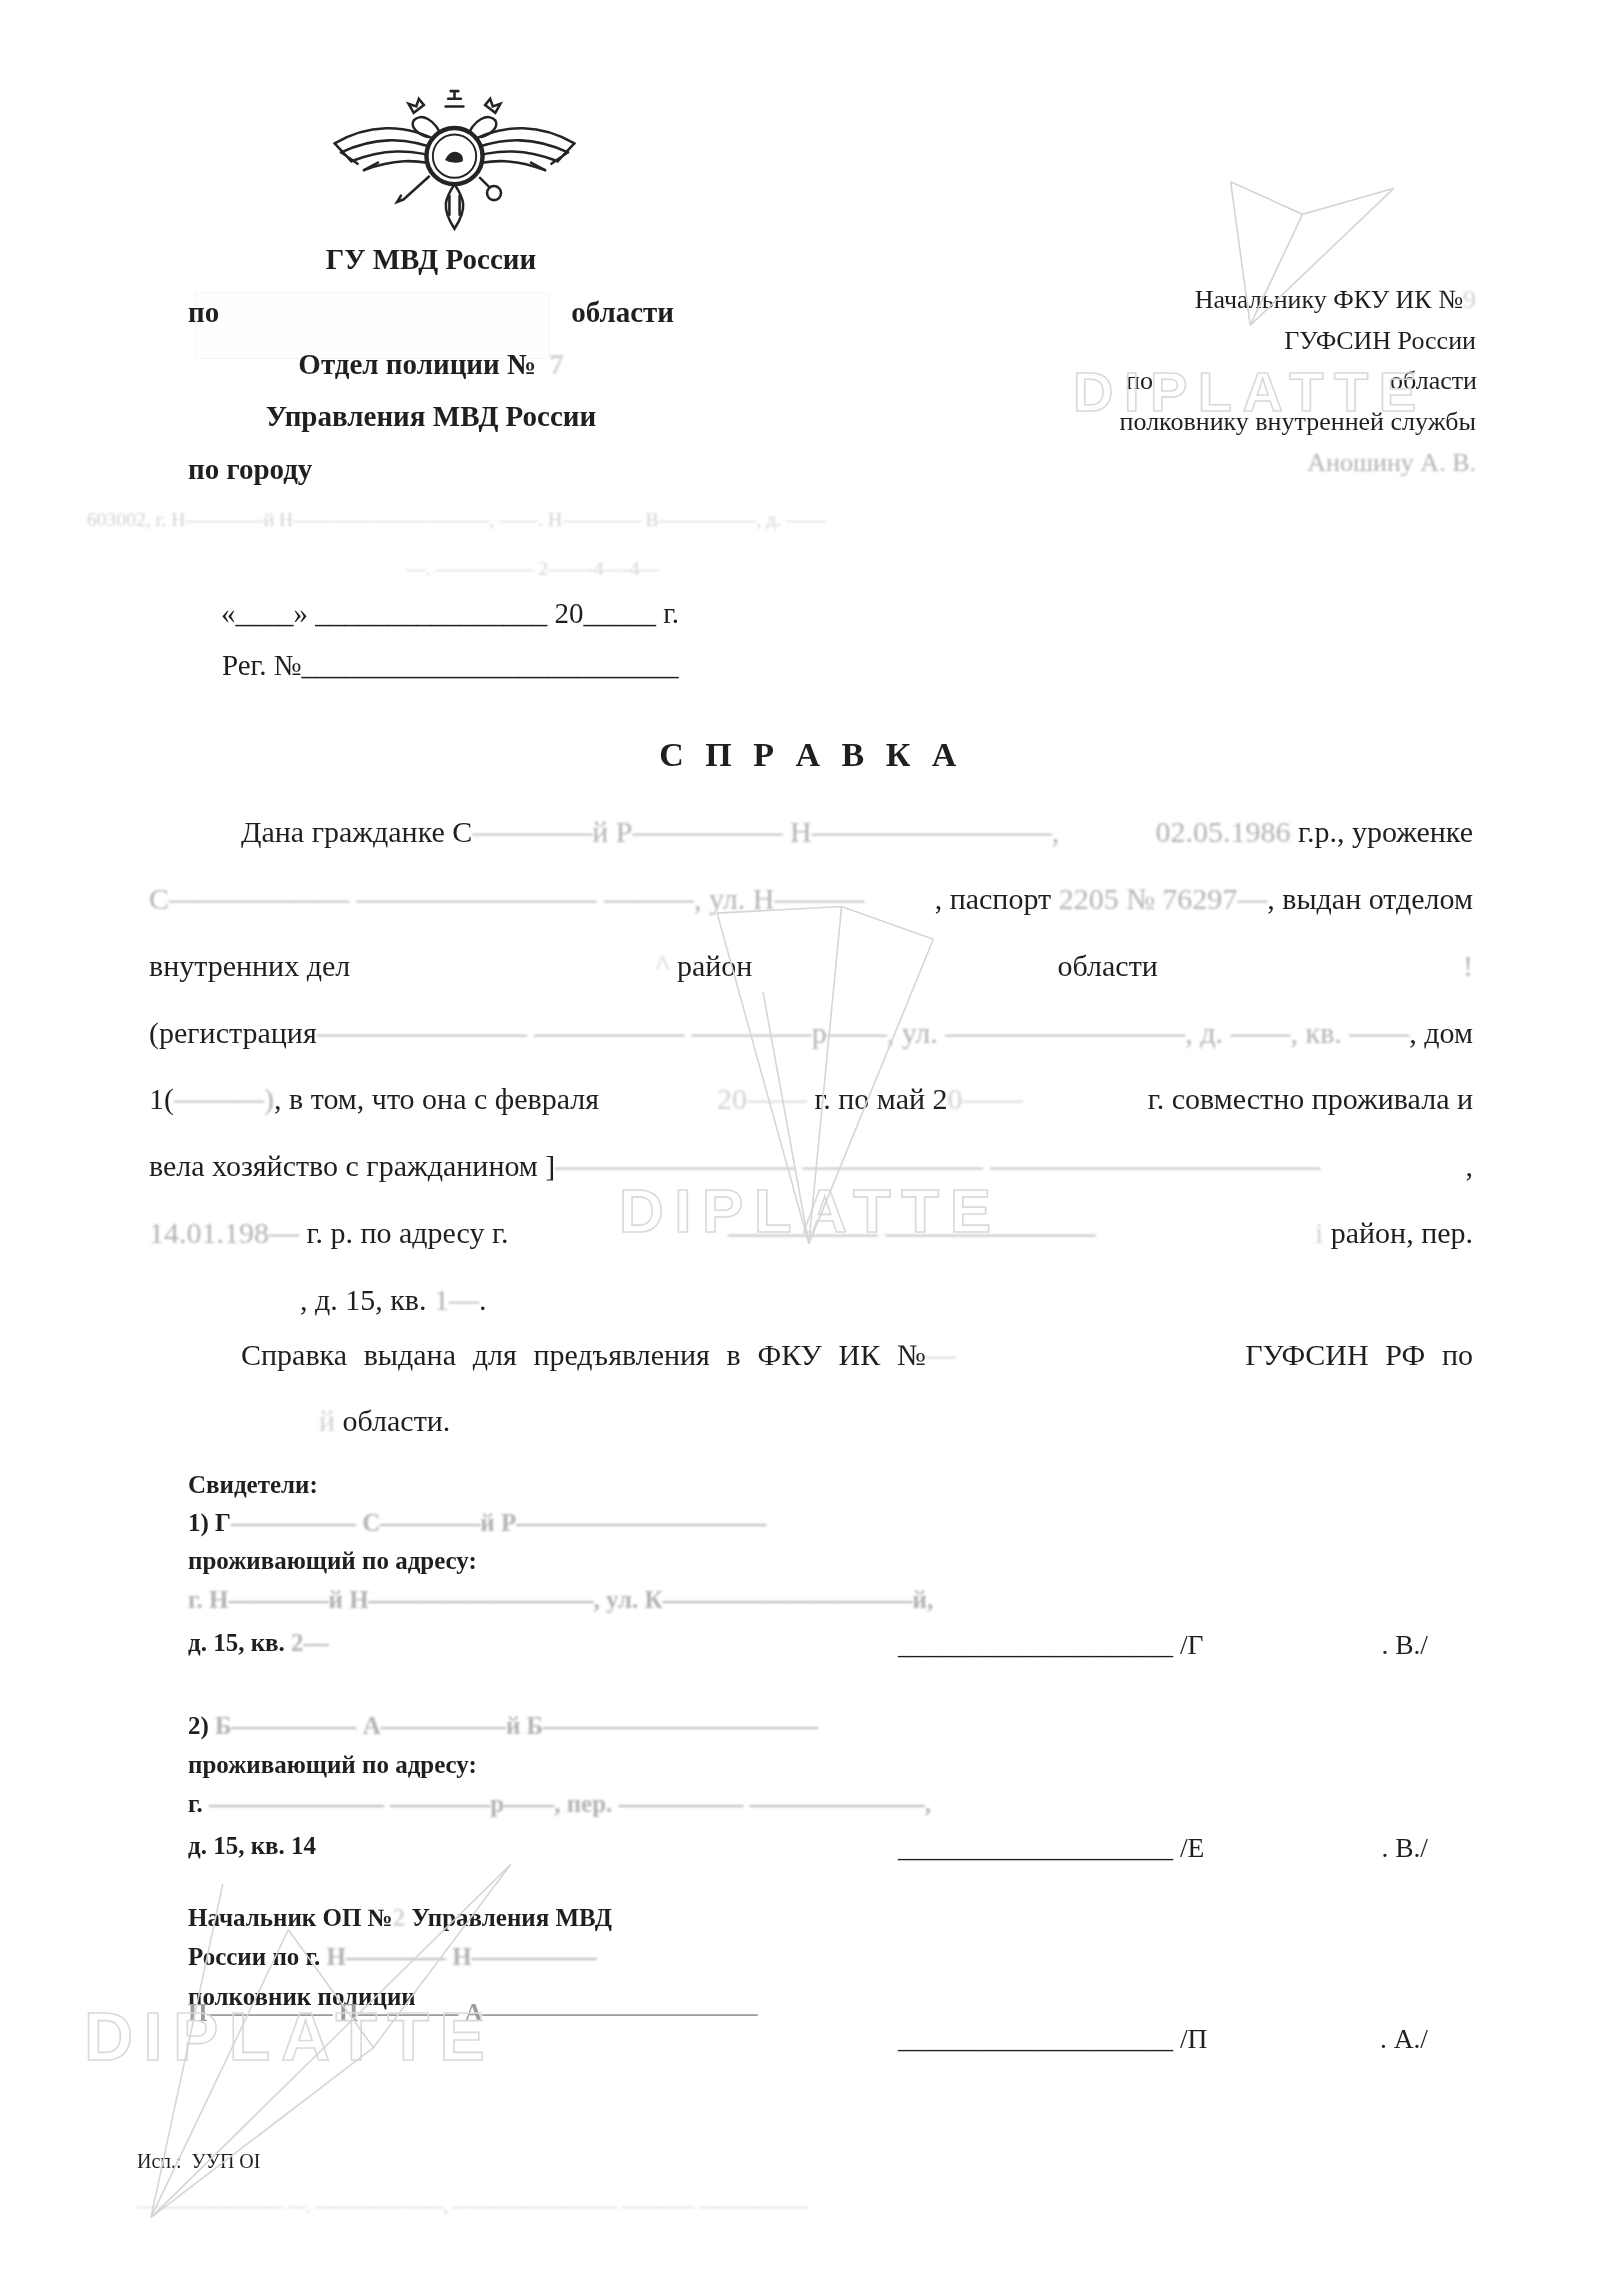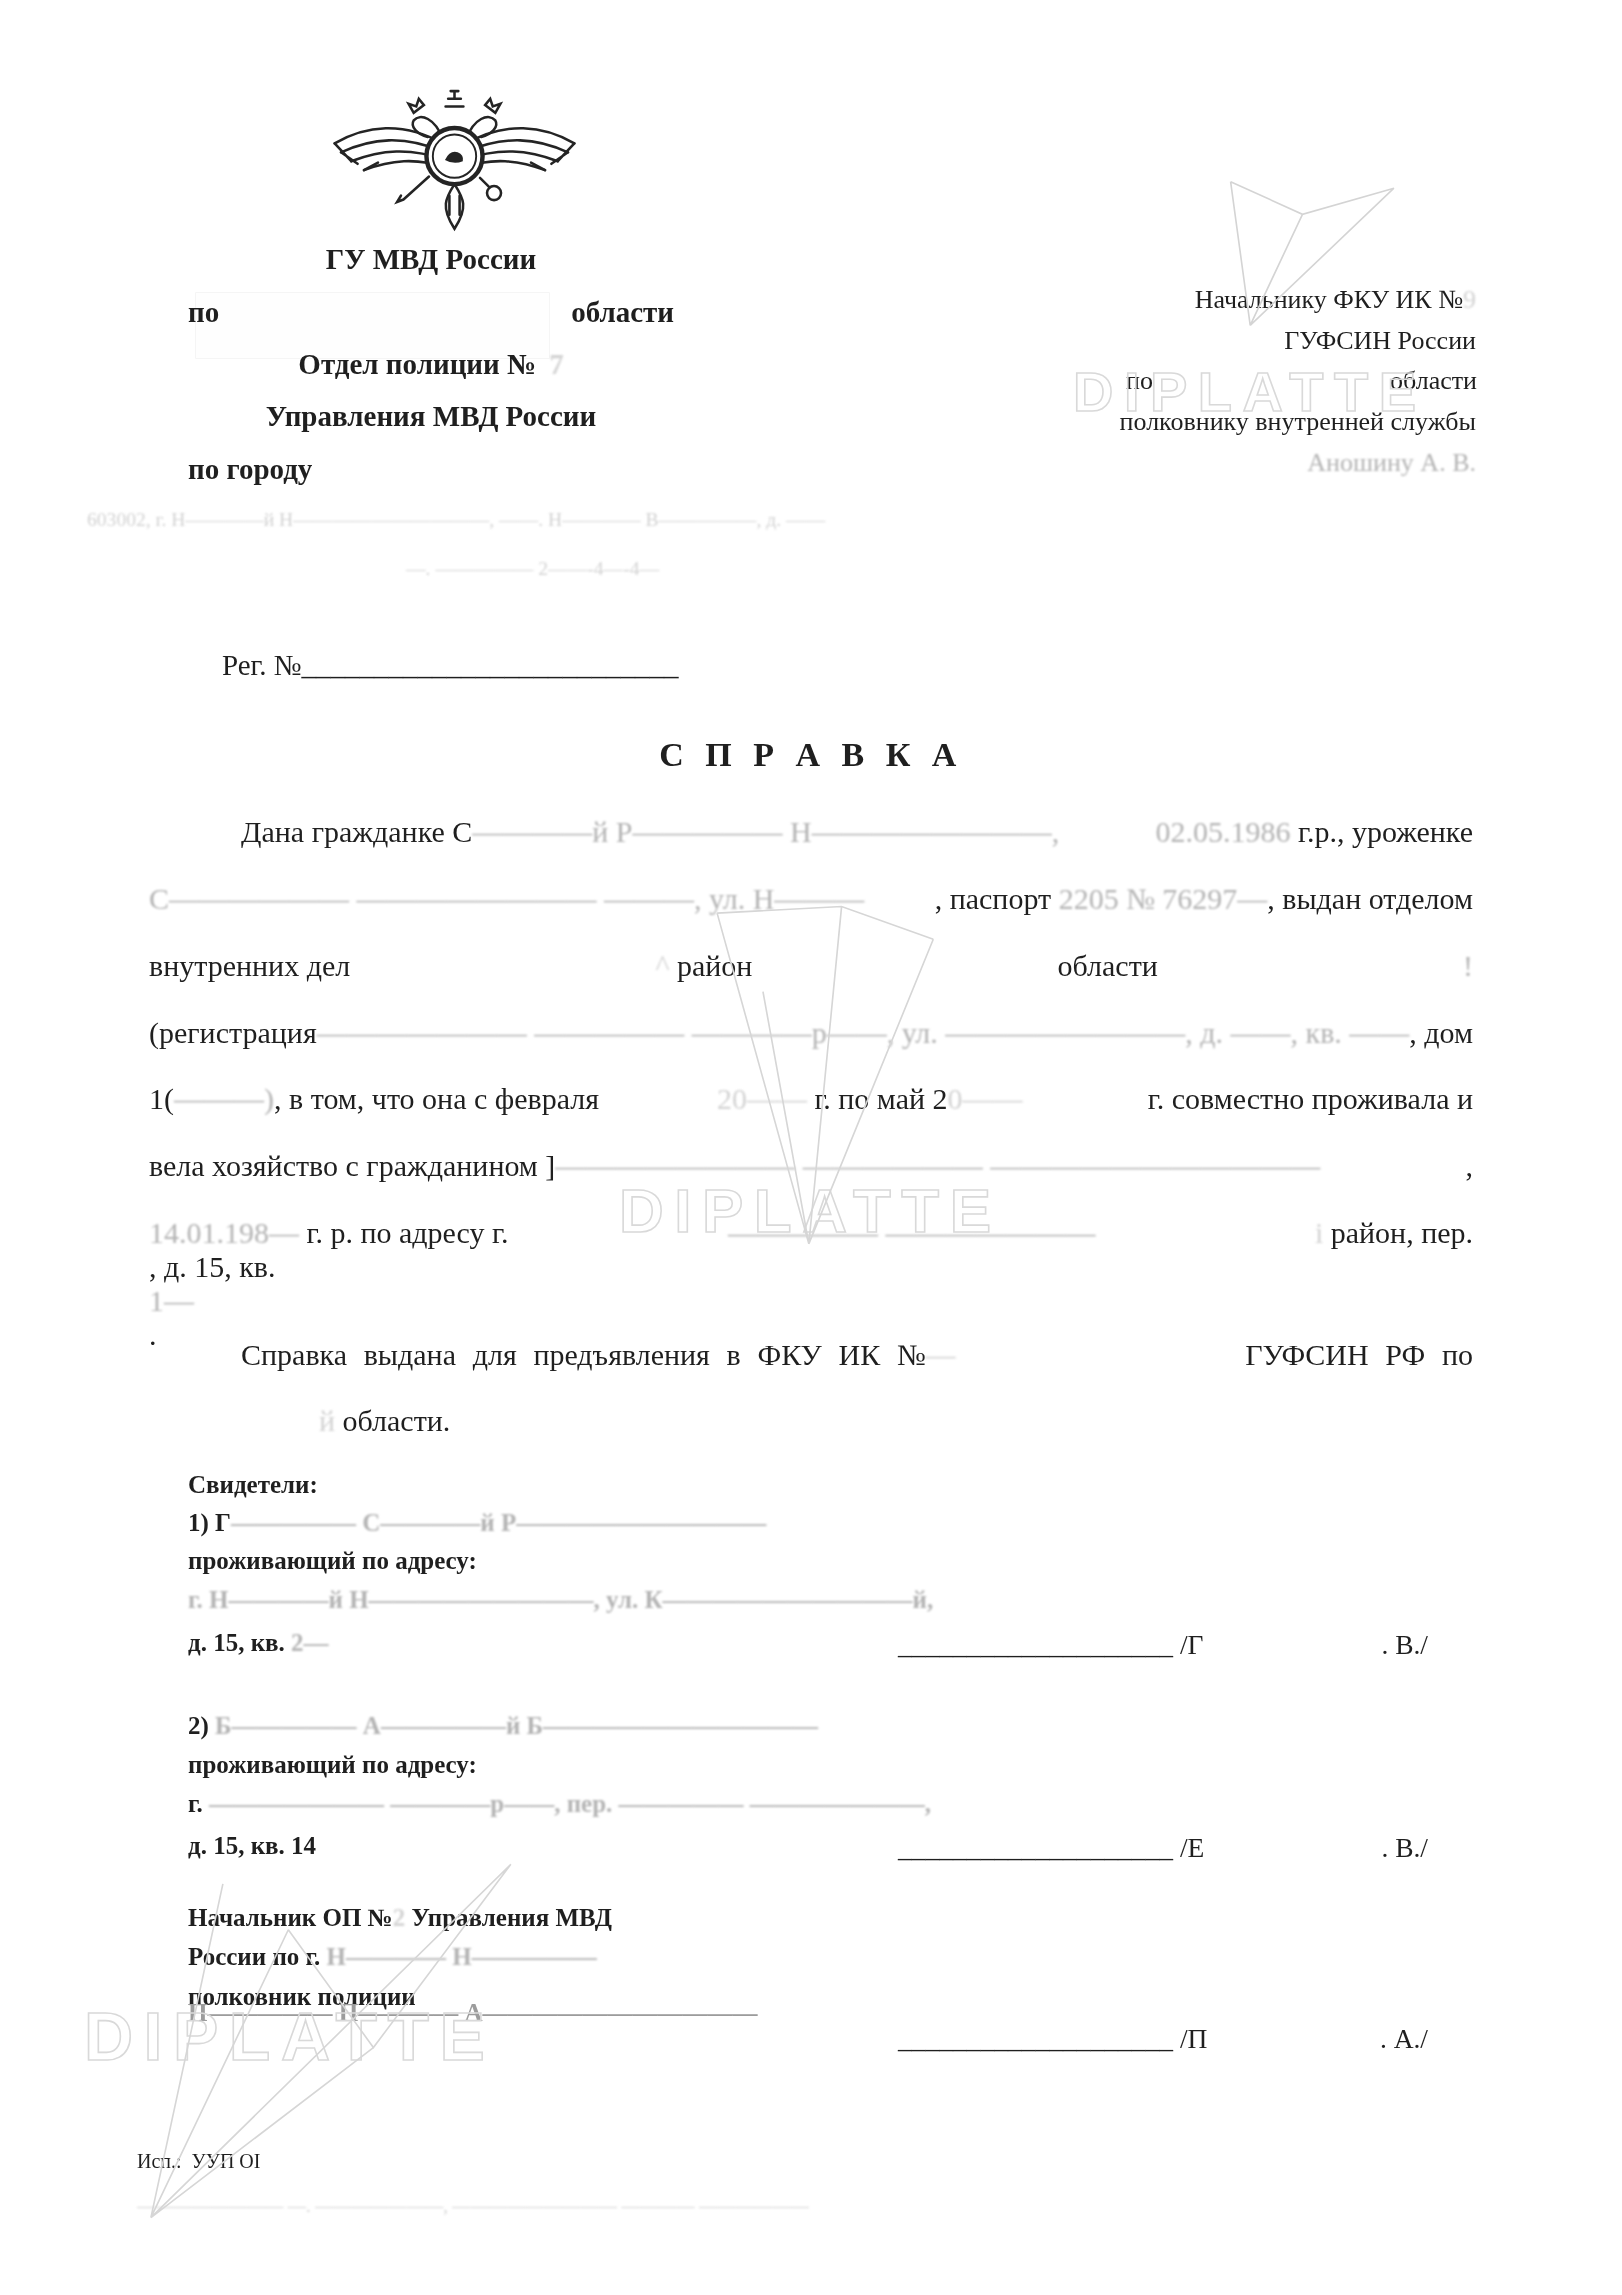--- a/index.html
+++ b/index.html
@@ -82,32 +82,33 @@
   <div class="line hl" style="top:453px;"><span class="seg d">по городу</span></div>
   <div class="line" id="hl-addr"><span class="seg v">603002, г. Н————й Н——————————, ——. Н———— В—————, д. ——</span></div>
   <div class="line" id="hl-phone"><span class="seg v">—. ————— 2——-4—-4—</span></div>
 
   <div class="line rc rt" style="top:285px;"><span class="seg d">Начальнику ФКУ ИК №</span><span class="seg v">9</span></div>
   <div class="line rc rt" style="top:326px;"><span class="seg d">ГУФСИН России</span></div>
   <div class="line rc" style="top:366px;padding-left:92px;width:351px;"><span class="seg d">по</span><span class="seg grow"></span><span class="seg d">области</span></div>
   <div class="line rc rt" style="top:407px;"><span class="seg d">полковнику внутренней службы</span></div>
   <div class="line rc rt" style="top:448px;"><span class="seg f">Аношину А. В.</span></div>
 
+  <div class="line" id="dateline"><span class="seg d">«____» ________________ 20_____ г.</span></div>
   <div class="line" id="regline"><span class="seg d">Рег. №__________________________</span></div>
 
   <div class="line" id="title"><span class="seg d">С П Р А В К А</span></div>
 
   <div class="line bd" style="top:815px;"><span class="seg g140"></span><span class="seg d">Дана гражданке С</span><span class="seg f">————й Р————— Н————————, </span><span class="seg grow"></span><span class="seg f">02.05.1986</span><span class="seg d"> г.р., уроженке</span></div>
   <div class="line bd" style="top:882px;"><span class="seg f">С—————— ———————— ———, ул. Н———</span><span class="seg grow"></span><span class="seg d">, паспорт </span><span class="seg f">2205 № 76297—</span><span class="seg d">, выдан отделом</span></div>
   <div class="line bd" style="top:949px;"><span class="seg d">внутренних дел</span><span class="seg grow"></span><span class="seg v">^ </span><span class="seg d">район</span><span class="seg grow"></span><span class="seg d">области</span><span class="seg grow"></span><span class="seg f">!</span></div>
   <div class="line bd" style="top:1016px;"><span class="seg d">(регистрация</span><span class="seg grow"></span><span class="seg f">——————— ————— ————р——, ул. ————————, д. ——, кв. ——</span><span class="seg grow"></span><span class="seg d">, дом</span></div>
   <div class="line bd" style="top:1082px;"><span class="seg d">1(</span><span class="seg f">———)</span><span class="seg d">, в том, что она с февраля</span><span class="seg grow"></span><span class="seg v">20——</span><span class="seg d"> г. по май 2</span><span class="seg v">0——</span><span class="seg grow"></span><span class="seg d"> г. совместно проживала и</span></div>
   <div class="line bd" style="top:1149px;"><span class="seg d">вела хозяйство с гражданином ]</span><span class="seg f">———————— —————— ———————————</span><span class="seg grow"></span><span class="seg d">,</span></div>
   <div class="line bd" style="top:1216px;"><span class="seg f">14.01.198—</span><span class="seg d"> г. р. по адресу г.</span><span class="seg grow"></span><span class="seg f">————— ———————</span><span class="seg grow"></span><span class="seg v">і</span><span class="seg d"> район, пер.</span></div>
-  <div class="line bd" style="top:1250px;flex-direction:column;"><span class="seg g230"></span><span class="seg d">, д. 15, кв. </span><span class="seg f">1—</span><span class="seg d">.</span></div>
+  <div class="line bd" style="top:1283px;"><span class="seg g230"></span><span class="seg d">, д. 15, кв. </span><span class="seg f">1—</span><span class="seg d">.</span></div>
 
   <div class="line bd" style="top:1338px;word-spacing:9.2px;"><span class="seg g140"></span><span class="seg d">Справка выдана для предъявления в ФКУ ИК №</span><span class="seg v">—</span><span class="seg grow"></span><span class="seg d">ГУФСИН РФ по</span></div>
   <div class="line bd" style="top:1404px;"><span class="seg g260"></span><span class="seg v">й</span><span class="seg d"> области.</span></div>
 
   <div class="line wt" style="top:1471px;"><span class="seg d">Свидетели:</span></div>
   <div class="line wt" style="top:1509px;"><span class="seg d">1) Г</span><span class="seg f">————— С————й Р——————————</span></div>
   <div class="line wt" style="top:1547px;"><span class="seg d">проживающий по адресу:</span></div>
   <div class="line wt" style="top:1586px;"><span class="seg f">г. Н————й Н—————————, ул. К——————————й,</span></div>
   <div class="line wt" style="top:1629px;"><span class="seg d">д. 15, кв. </span><span class="seg f">2—</span></div>
   <div class="line sig" style="top:1629px;"><span class="seg d">____________________ /Г</span><span class="seg grow"></span><span class="seg d">. В./</span></div>

